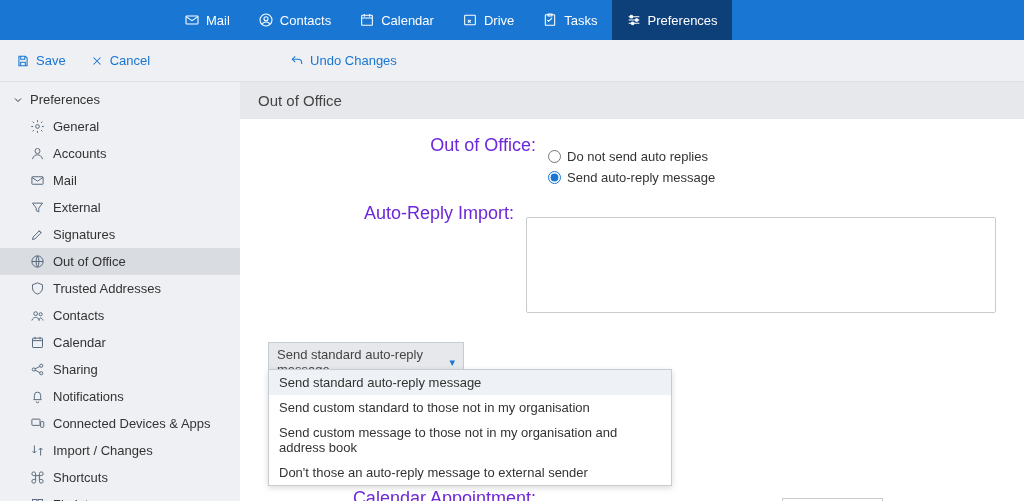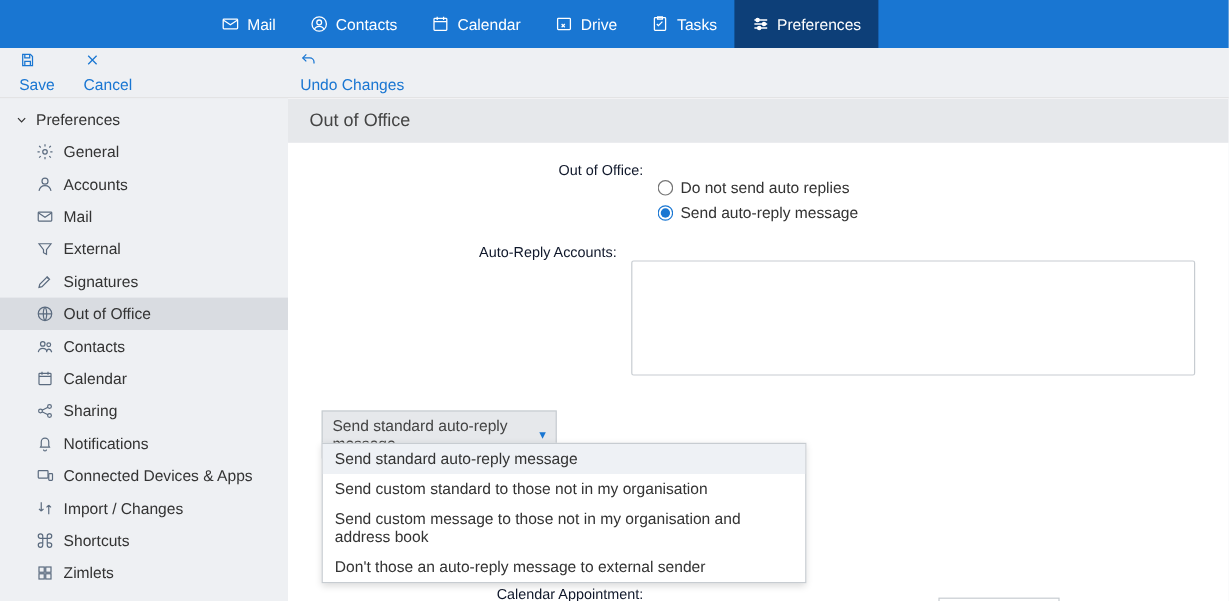--- a/index.html
+++ b/index.html
@@ -7,42 +7,42 @@
   
   
   .topbar { background: #1976d2; height: 40px; display: flex; align-items: center; padding-left: 170px; }
   .topbar .nav-item { display: inline-flex; align-items: center; gap: 6px; padding: 0 14px; height: 40px; color: #fff; font-size: 13px; cursor: pointer; }
   .topbar .nav-item.active { background: #0d3f78; }
   .topbar .nav-icon { width: 16px; height: 16px; display: inline-flex; align-items: center; justify-content: center; }
   .topbar .nav-icon svg { width: 16px; height: 16px; stroke: #fff; fill: none; stroke-width: 1.6; }
   
   
   .actionbar { background: #eef0f3; height: 42px; display: flex; align-items: center; padding: 0 16px; gap: 24px; border-bottom: 1px solid #e0e0e0; }
-  .actionbar .action { display: inline-flex; align-items: flex-start; gap: 6px; color: #1976d2; cursor: pointer; font-size: 13px; flex-direction: column; }
+  .actionbar .action { display: inline-flex; align-items: flex-end; gap: 6px; color: #1976d2; cursor: pointer; font-size: 13px; }
   .actionbar .spacer { flex: 0 0 92px; }
   .actionbar .action svg { width: 14px; height: 14px; stroke: #1976d2; fill: none; stroke-width: 1.8; }
   
   
   .layout { display: flex; height: calc(501px - 82px); }
   
   
   .sidebar { width: 240px; background: #eef0f3; padding: 4px 0; }
   .tree-header { display: flex; align-items: center; gap: 6px; padding: 6px 12px; font-size: 13px; cursor: pointer; color: #333; }
   .tree-header .chev { width: 12px; height: 12px; }
   .tree-item { display: flex; align-items: flex-start; gap: 8px; padding: 6px 10px 6px 30px; font-size: 13px; color: #333; cursor: pointer; }
   .tree-item.selected { background: #d9dce1; }
   .tree-item .ticon { width: 15px; height: 15px; display: inline-flex; align-items: center; justify-content: center; }
   .tree-item .ticon svg { width: 15px; height: 15px; stroke: #5b6b7f; fill: none; stroke-width: 1.6; }
   
   
   .main { flex: 1; background: #fff; overflow: hidden; }
   .section-header { background: #e6e8eb; padding: 10px 18px; font-size: 15px; color: #444; }
   .form { padding: 14px 28px; }
   .row { display: flex; align-items: flex-start; margin-bottom: 10px; }
-  .row-label { width: 280px; text-align: right; padding-right: 12px; padding-top: 2px; font-size: 12px; color: #0f172a; }
+  .row-label { width: 280px; text-align: right; padding-right: 12px; padding-top: 2px; font-size: 18px; color: #6d28d9; }
   .row-field { flex: 1; position: relative; margin-top: 16px; }
   .radio-line { display: flex; align-items: center; gap: 6px; margin-bottom: 6px; font-size: 13px; }
   .radio-line input[type=radio] { accent-color: #1976d2; }
   textarea.msg { width: 470px; height: 96px; border: 1px solid #c7ccd1; border-radius: 2px; padding: 6px; font-family: inherit; font-size: 13px; resize: none; }
   
   .select-box { display: inline-flex; align-items: center; justify-content: space-between; border: 1px solid #c7ccd1; background: #e6e8eb; padding: 4px 8px; font-size: 13px; color: #444; cursor: pointer; width: 196px; }
   .select-box .caret { color: #1976d2; font-size: 11px; margin-left: 6px; }
   
   .dropdown { position: absolute; top: 27px; left: 0; width: 404px; background: #fff; border: 1px solid #c7ccd1; box-shadow: 0 2px 6px rgba(0,0,0,.15); z-index: 10; }
   .dropdown .opt { padding: 5px 10px; font-size: 13px; color: #333; cursor: pointer; }
@@ -201,20 +201,28 @@
           <svg viewBox="0 0 24 24">
             <circle cx="12" cy="12" r="9"></circle>
             <path d="M3 12h18M12 3c3 3 3 15 0 18M12 3c-3 3-3 15 0 18"></path>
           </svg>
         </span>
       <span>Out of Office</span>
     </div>
     <div class="tree-item">
       <span class="ticon">
           <svg viewBox="0 0 24 24">
+            <path d="M12 3l8 3v5c0 5-3 8-8 10-5-2-8-5-8-10V6z"></path>
+          </svg>
+        </span>
+      <span>Trusted Addresses</span>
+    </div>
+    <div class="tree-item">
+      <span class="ticon">
+          <svg viewBox="0 0 24 24">
             <circle cx="9" cy="9" r="3"></circle>
             <circle cx="17" cy="10" r="2.5"></circle>
             <path d="M3 20c1-4 4-5 6-5s5 1 6 5M14 20c.5-3 2-4 3-4s3 1 4 4"></path>
           </svg>
         </span>
       <span>Contacts</span>
     </div>
     <div class="tree-item">
       <span class="ticon">
           <svg viewBox="0 0 24 24">
@@ -296,21 +304,21 @@
             <span>Do not send auto replies</span>
           </label>
           <label class="radio-line">
             <input type="radio" name="ooo" checked="" style="">
             <span>Send auto-reply message</span>
           </label>
         </div>
       </div>
 
       <div class="row">
-        <div class="row-label">Auto-Reply Accounts:</div>
+        <div class="row-label">Auto-Reply Import:</div>
         <div class="row-field">
           <textarea class="msg" style=""></textarea>
         </div>
       </div>
 
       <div class="row">
         <div class="row-field">
           <div class="select-box">
             <span>Send standard auto-reply message</span>
             <span class="caret">▾</span>

